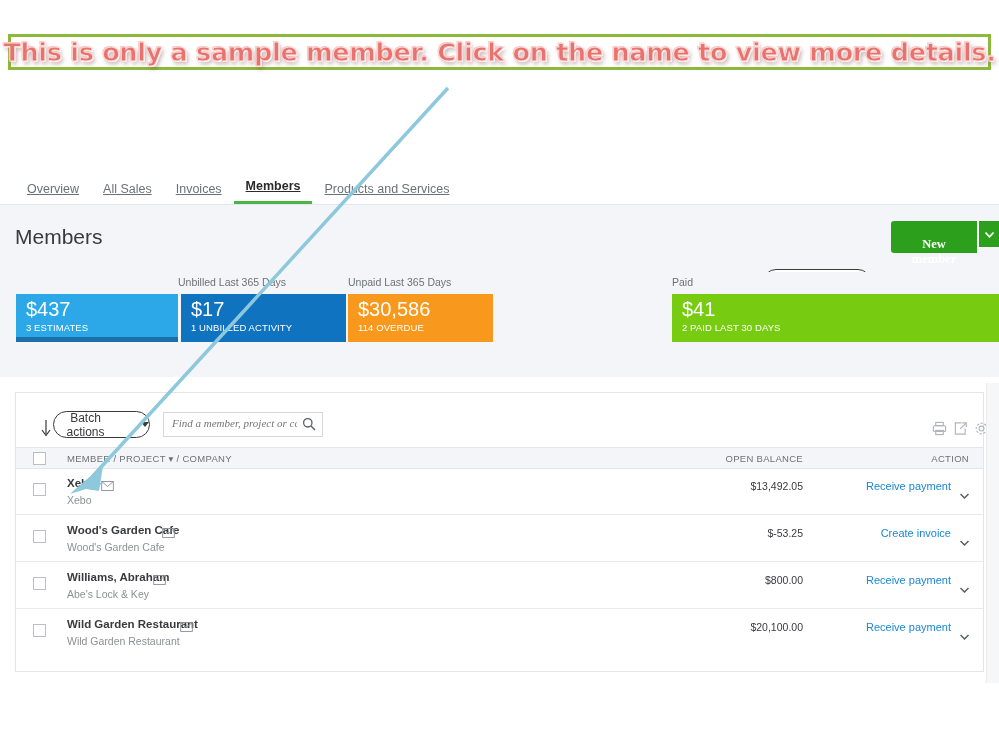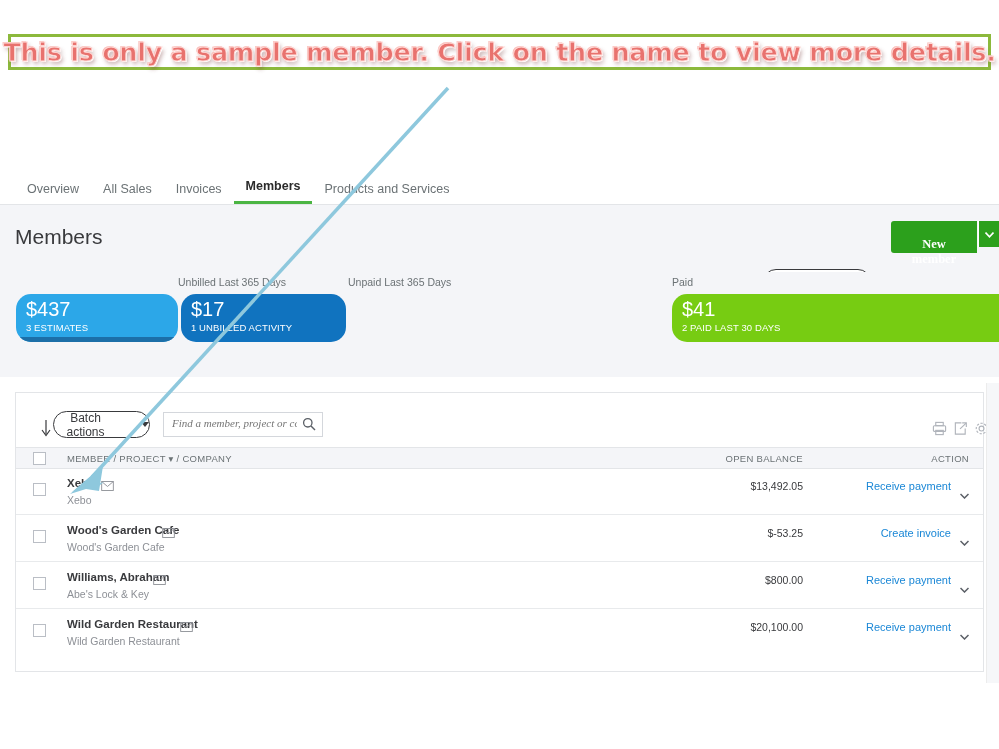--- a/index.html
+++ b/index.html
@@ -65,20 +65,21 @@
     align-items: flex-end;
     padding-left: 15px;
     box-sizing: border-box;
   }
   .tab {
     font-size: 12.5px;
     color: #6b7275;
     padding: 0 12px 8px 12px;
     white-space: nowrap;
     cursor: pointer;
+    text-decoration: underline;
   }
   .tab.active {
     color: #2b2b2b;
     font-weight: bold;
     border-bottom: 3px solid #4bb543;
   }
 
   
   #page-header {
     position: absolute;
@@ -163,21 +164,20 @@
     font-size: 10.5px;
     color: #6b7275;
     white-space: nowrap;
   }
   .mb-seg {
     position: absolute;
     top: 22px;
     height: 48px;
     box-sizing: border-box;
     overflow: hidden;
-    border-radius: 15px;
   }
   .mb-amount {
     position: absolute;
     left: 10px;
     top: 4px;
     font-size: 20px;
     color: #ffffff;
     white-space: nowrap;
   }
   .mb-sub {
@@ -404,20 +404,24 @@
 
   <div class="mb-seg" style="left: 16px; width: 162px; background: rgb(44, 167, 232);">
     <div class="mb-amount">$437</div>
     <div class="mb-sub">3 ESTIMATES</div>
     <div class="mb-underline" style="background: rgb(28, 111, 168);"></div>
   </div>
   <div class="mb-seg" style="left: 181px; width: 165px; background: rgb(16, 115, 191);">
     <div class="mb-amount">$17</div>
     <div class="mb-sub">1 UNBILLED ACTIVITY</div>
   </div>
+  <div class="mb-seg" style="left: 348px; width: 145px; background: rgb(248, 152, 29);">
+    <div class="mb-amount">$30,586</div>
+    <div class="mb-sub">114 OVERDUE</div>
+  </div>
   <div class="mb-seg" style="left: 672px; width: 374px; background: rgb(119, 204, 18); padding-left: 36px;">
     <div class="mb-amount">$41</div>
     <div class="mb-sub">2 PAID LAST 30 DAYS</div>
   </div>
 </div>
 
 <div id="list-card"></div>
 
 <div id="sort-icon">
   <svg width="16" height="22" viewBox="0 0 16 22">

